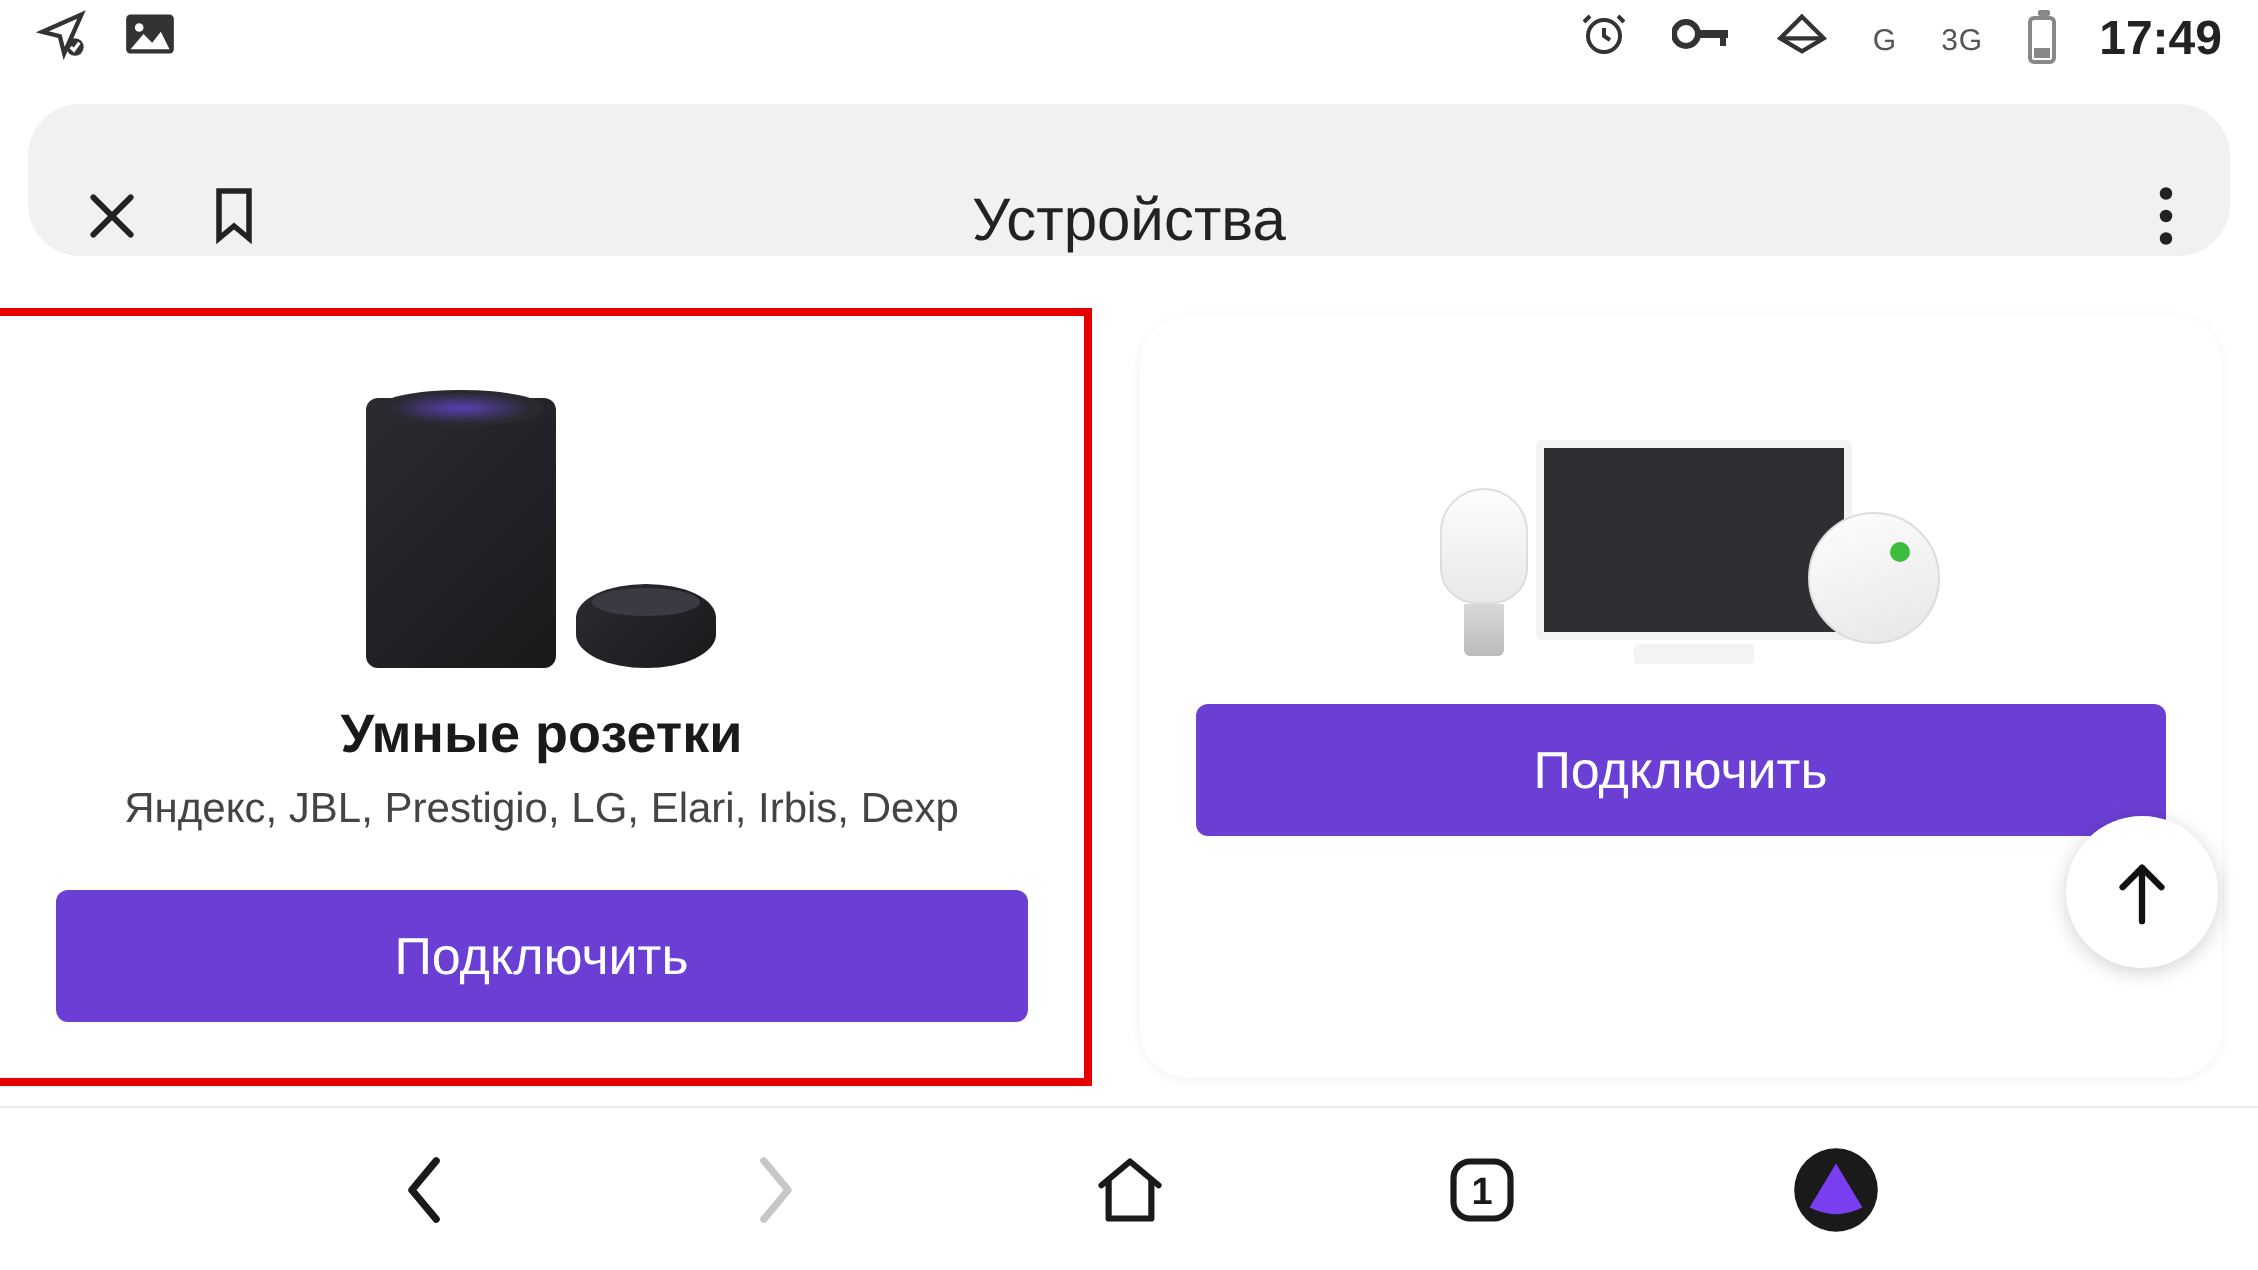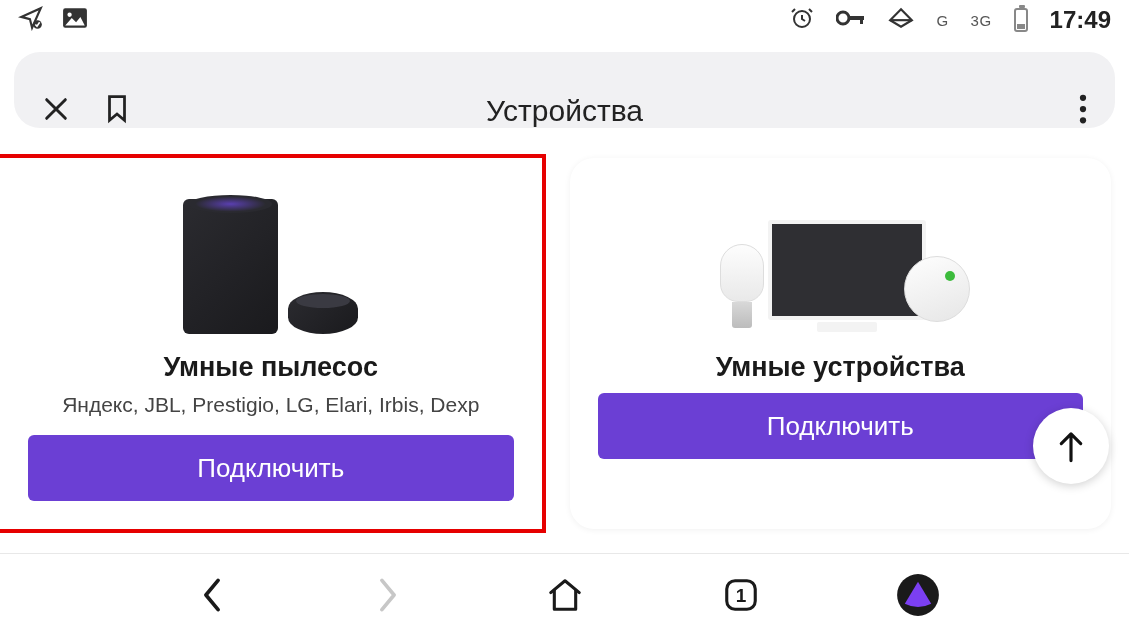--- a/index.html
+++ b/index.html
@@ -82,21 +82,21 @@
   }
   .card h2 {
     font-size: 27px;
     font-weight: 600;
     color: #1a1a1a;
     margin-bottom: 10px;
   }
   .card .subtitle {
     font-size: 21px;
     color: #444;
-    margin-bottom: 18px;
+    margin-bottom: 28px;
     white-space: nowrap;
     overflow: hidden;
   }
   .connect-btn {
     width: 100%;
     background: #6b3fd4;
     color: #fff;
     border: none;
     border-radius: 6px;
     height: 66px;
@@ -261,40 +261,39 @@
   </span>
 </div>
 
 <div class="content">
 
   <div class="card highlighted">
     <div class="card-illustration">
       <div class="speaker-big"></div>
       <div class="speaker-small"></div>
     </div>
-    <h2>Умные пылесос</h2>
+    <h2>Умные розетки</h2>
     <div class="subtitle">Яндекс, JBL, Prestigio, LG, Elari, Irbis, Dexp</div>
     <button class="connect-btn">Подключить</button>
   </div>
 
   <div class="card">
     <div class="card-illustration">
       <div class="devices-illus">
         <div class="bulb">
             <div class="glass"></div>
             <div class="base"></div>
           </div>
         <div class="tv">
             <div class="screen"></div>
             <div class="stand"></div>
           </div>
         <div class="sensor"></div>
       </div>
     </div>
-    <h2>Умные устройства</h2>
     <button class="connect-btn">Подключить</button>
   </div>
 
 </div>
 
 <div class="fab-up">
   <svg width="30" height="34" viewBox="0 0 24 28" stroke="#111" stroke-width="2.6" fill="none" stroke-linecap="round" stroke-linejoin="round">
     <path d="M12 26 V4 M4 12 L12 4 L20 12"></path>
   </svg>
 </div>

